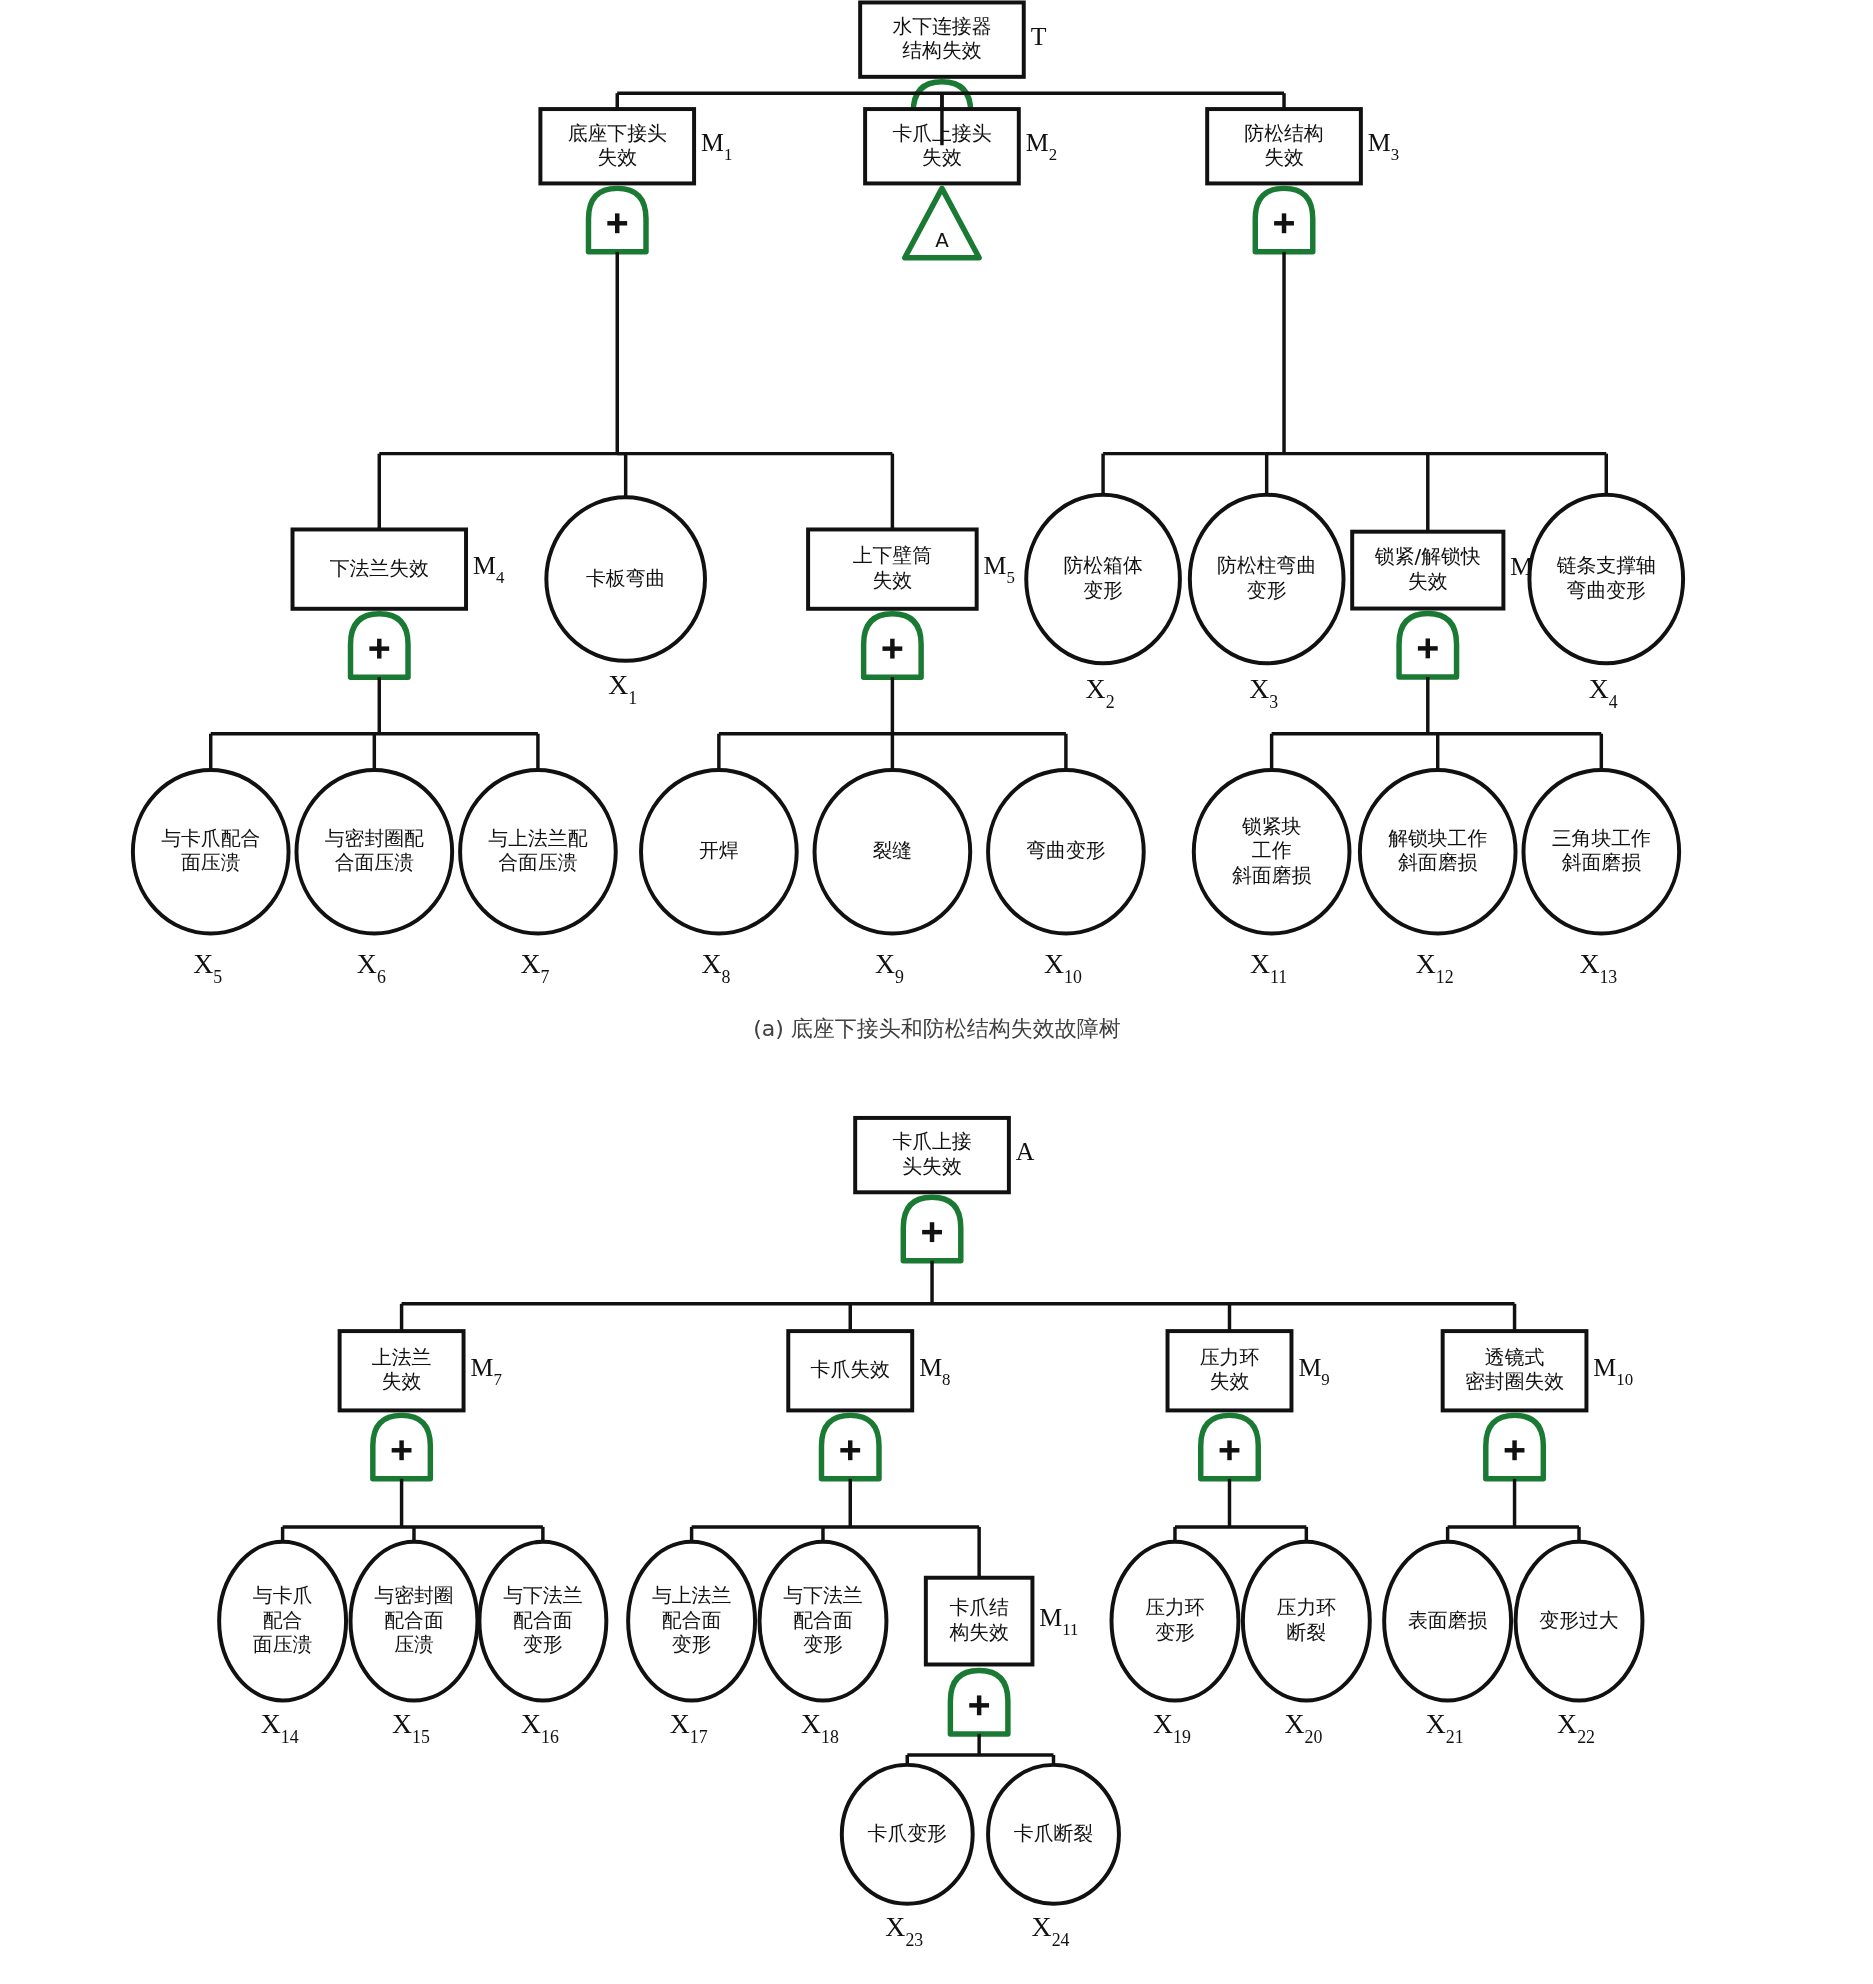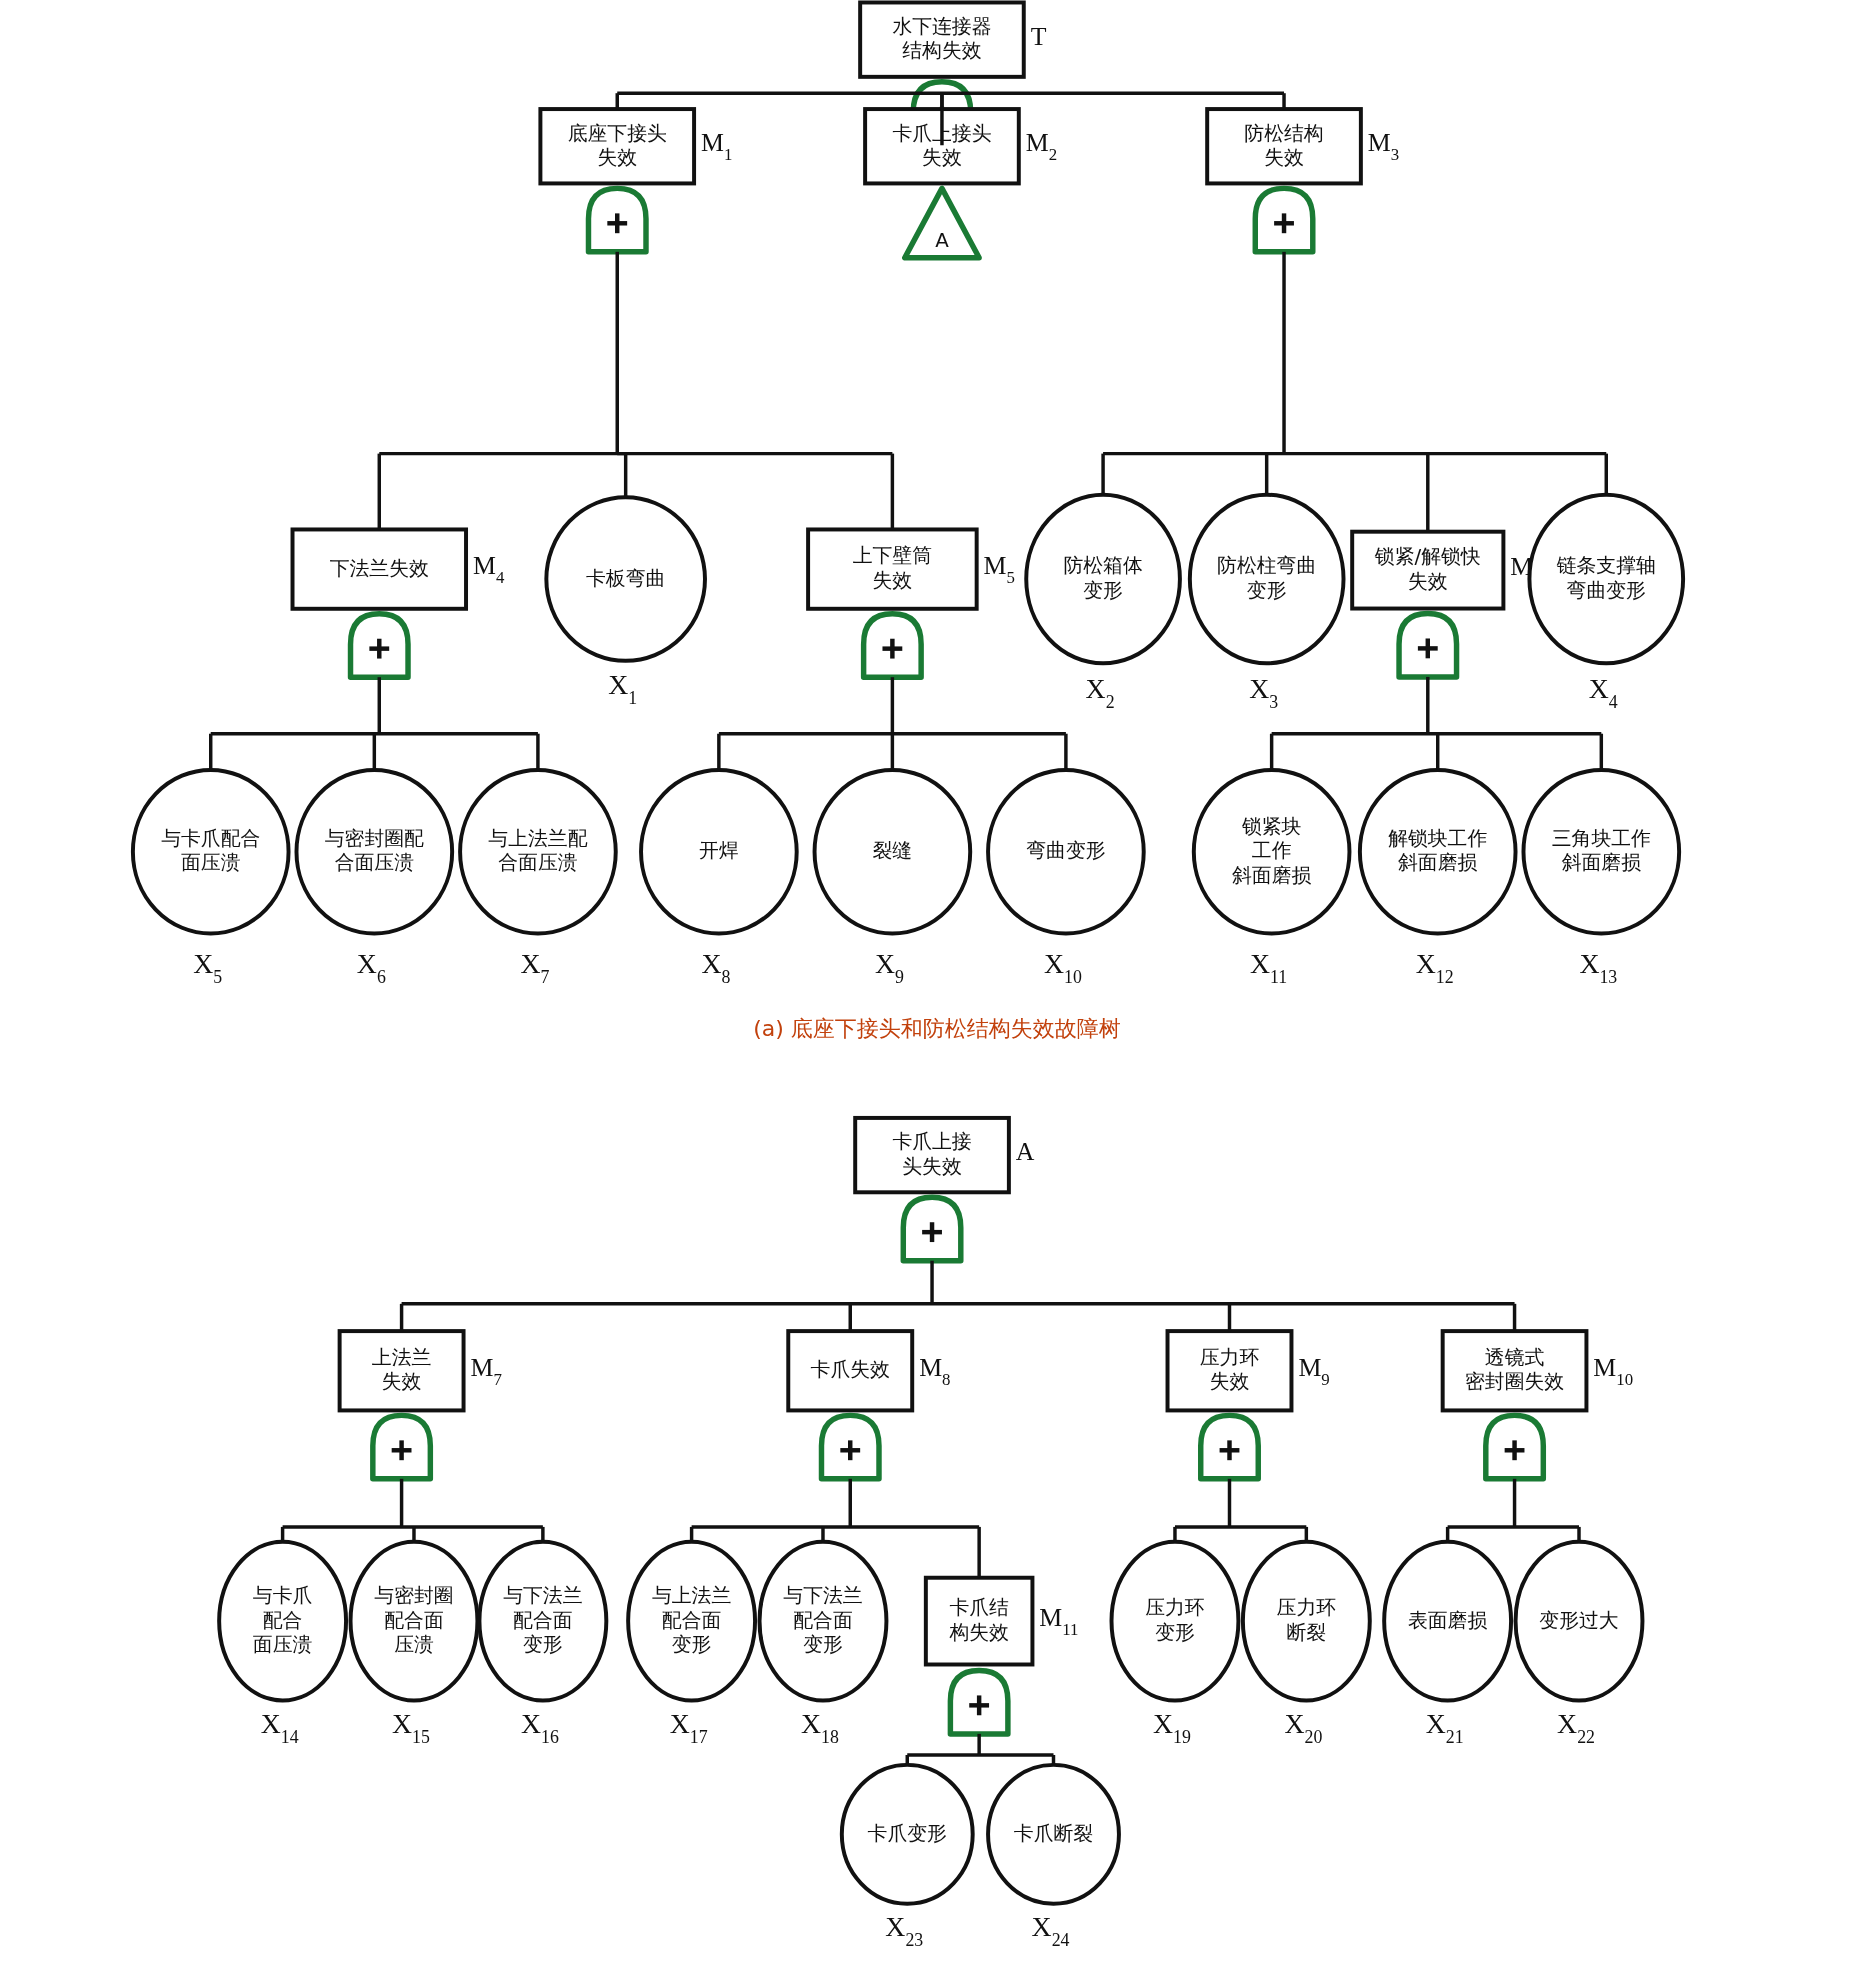--- a/index.html
+++ b/index.html
@@ -7,21 +7,21 @@
   #stage{position:relative;width:1874px;height:1948px;overflow:hidden;background:#fff;}
   svg{position:absolute;left:0;top:0;width:1874px;height:1985px;}
   .ln{stroke:#111;stroke-width:7;fill:none;}
   .gate{stroke:#1a7a34;stroke-width:11;fill:#fff;}
   .gateplus{stroke:#111;stroke-width:9;fill:none;}
   .boxr{stroke:#111;stroke-width:8;fill:#fff;}
   .ell{stroke:#111;stroke-width:8;fill:#fff;}
   .nodetext{font-family:"DejaVu Sans",sans-serif;font-size:40px;fill:#111;text-anchor:middle;dominant-baseline:middle;}
   .tag{font-family:"Liberation Serif",serif;font-size:52px;fill:#111;}
   .xlab{font-family:"Liberation Serif",serif;font-size:56px;fill:#111;text-anchor:middle;}
-  .caption{position:absolute;width:1874px;text-align:center;font-family:"DejaVu Sans",sans-serif;font-size:22px;color:#c2410c;}
+  .caption{position:absolute;width:1874px;text-align:center;font-family:"DejaVu Sans",sans-serif;font-size:22px;color:#404040;}
 </style>
 </head>
 <body>
 
 <div id="stage">
   <svg id="diagram" viewBox="0 0 3780 4004" xmlns="http://www.w3.org/2000/svg">
       <rect x="1735" y="5" width="330" height="150" class="boxr"></rect>
       <text x="1900" y="55.36" class="nodetext" font-size="44" text-anchor="middle" dominant-baseline="central">水下连接器</text>
       <text x="1900" y="104.64" class="nodetext" font-size="44" text-anchor="middle" dominant-baseline="central">结构失效</text>
       <text x="2079" y="90" class="tag">T</text>

